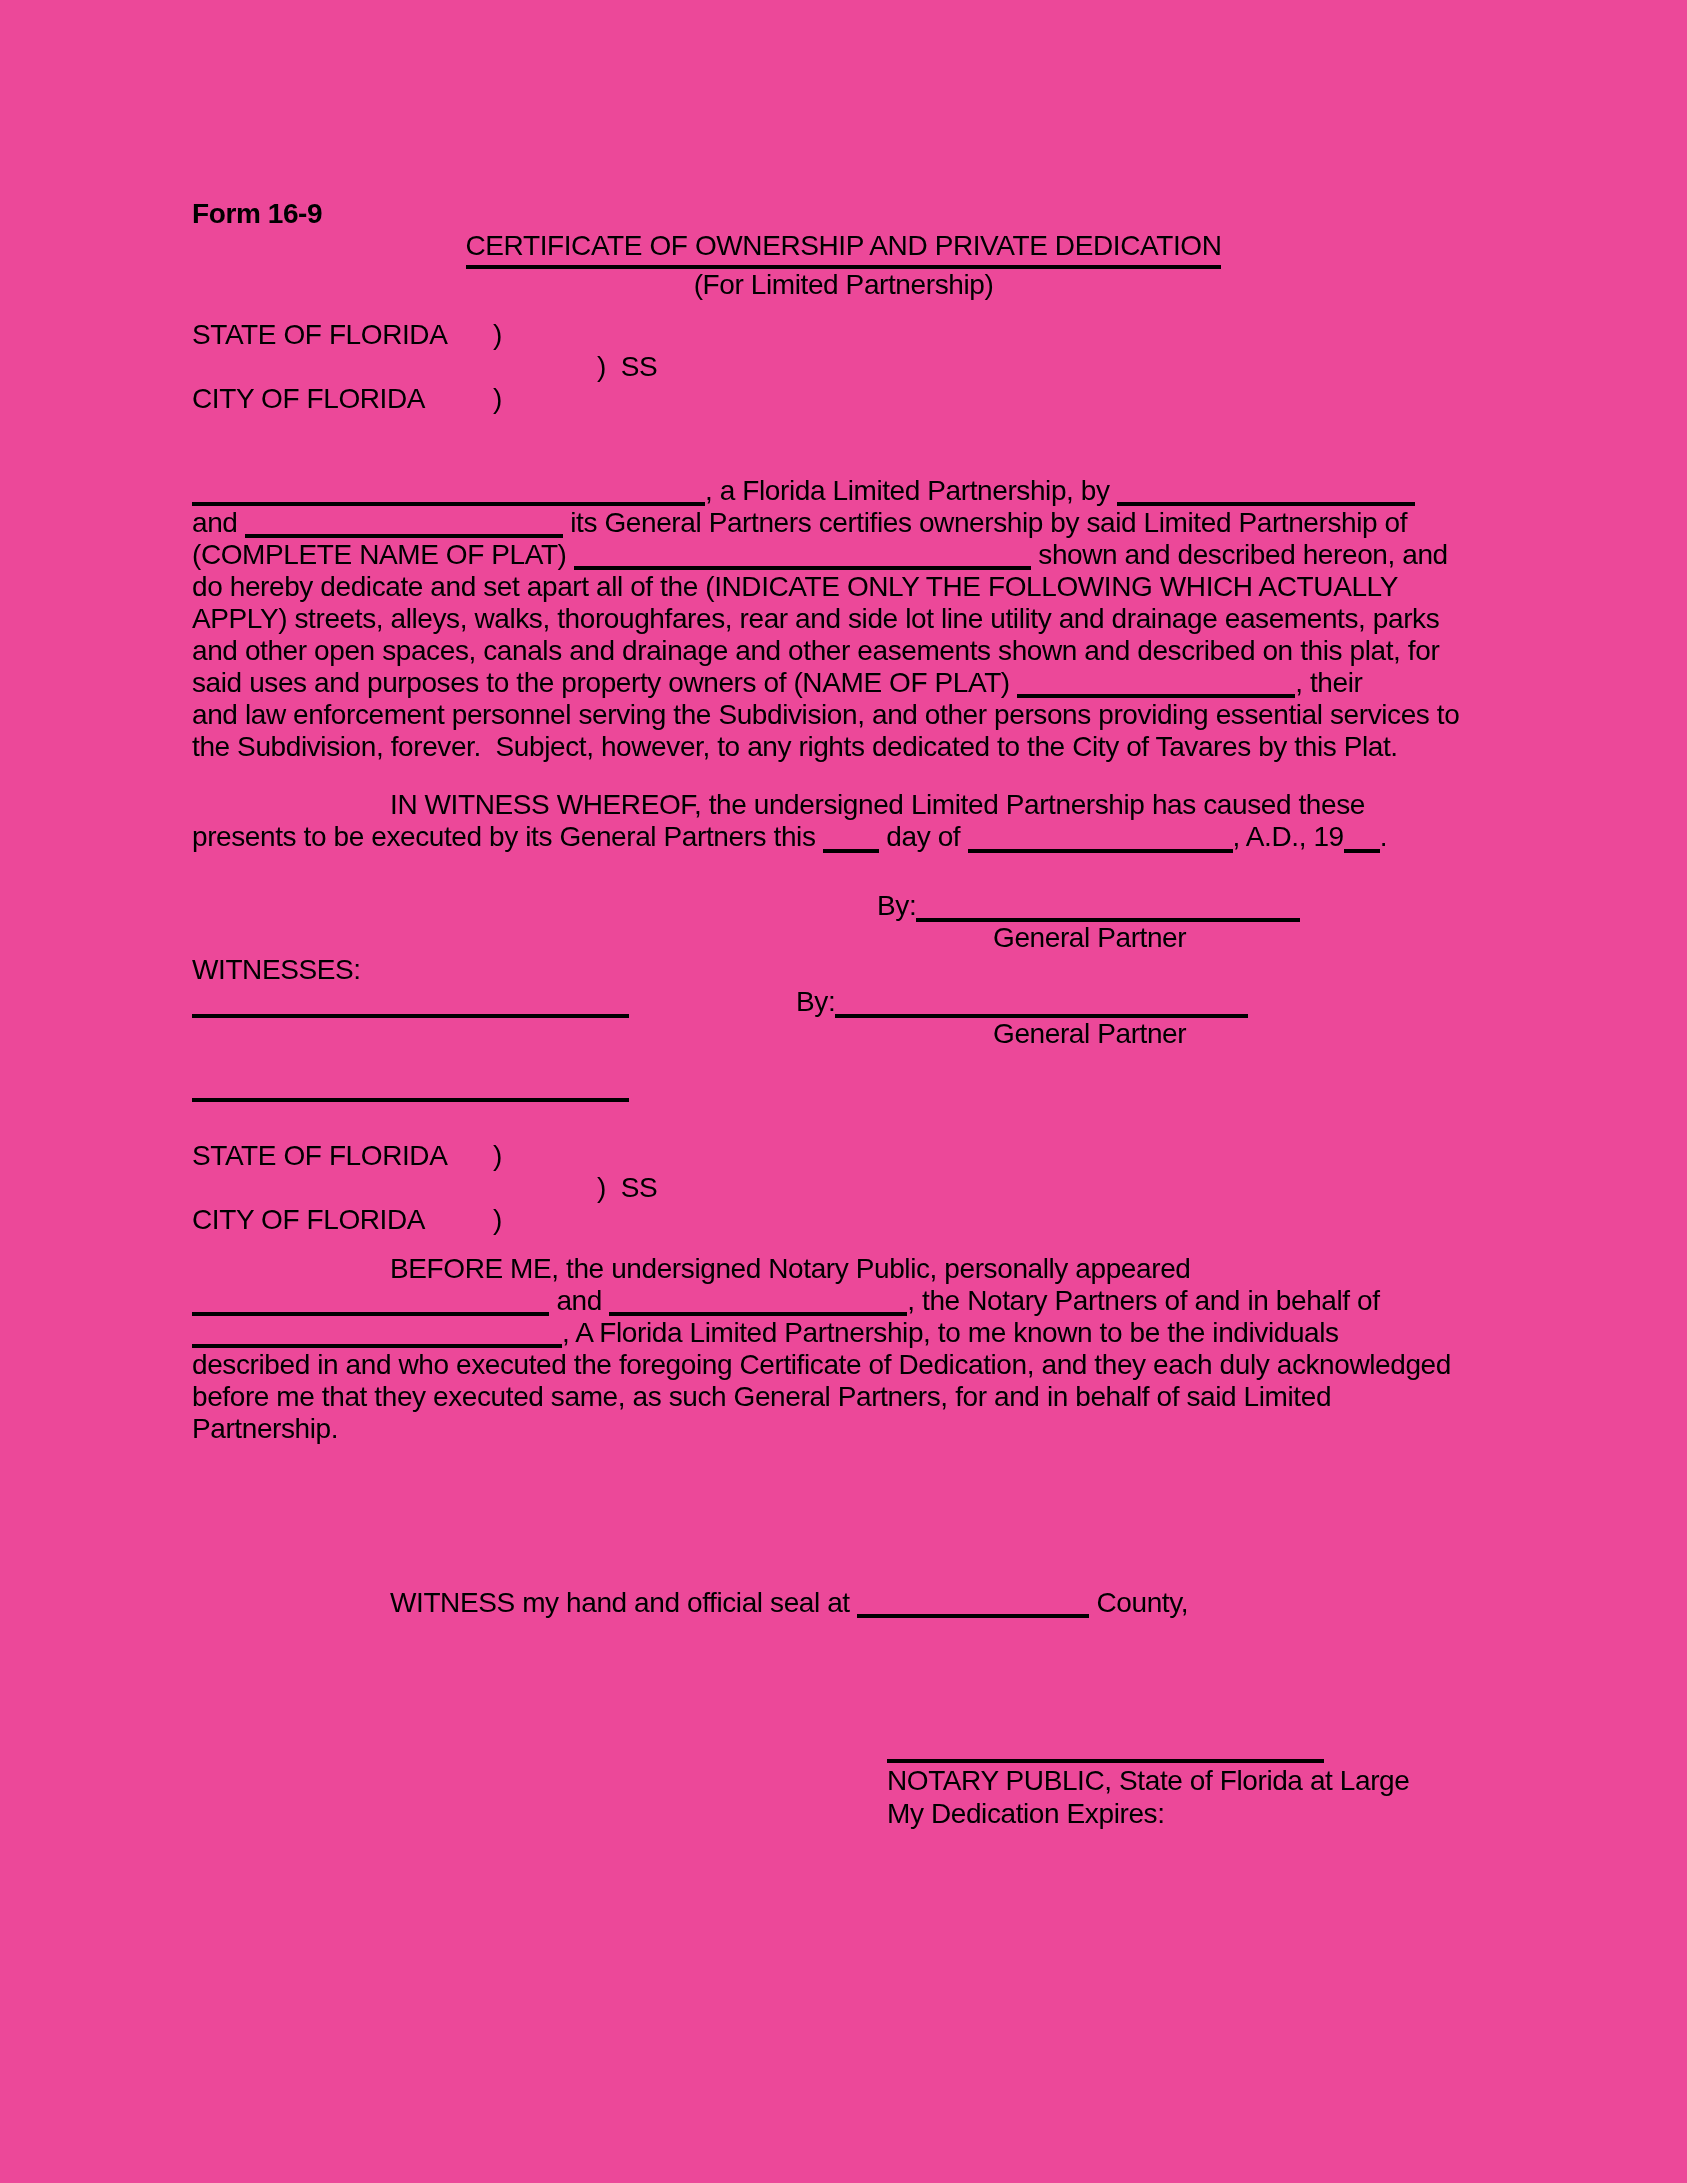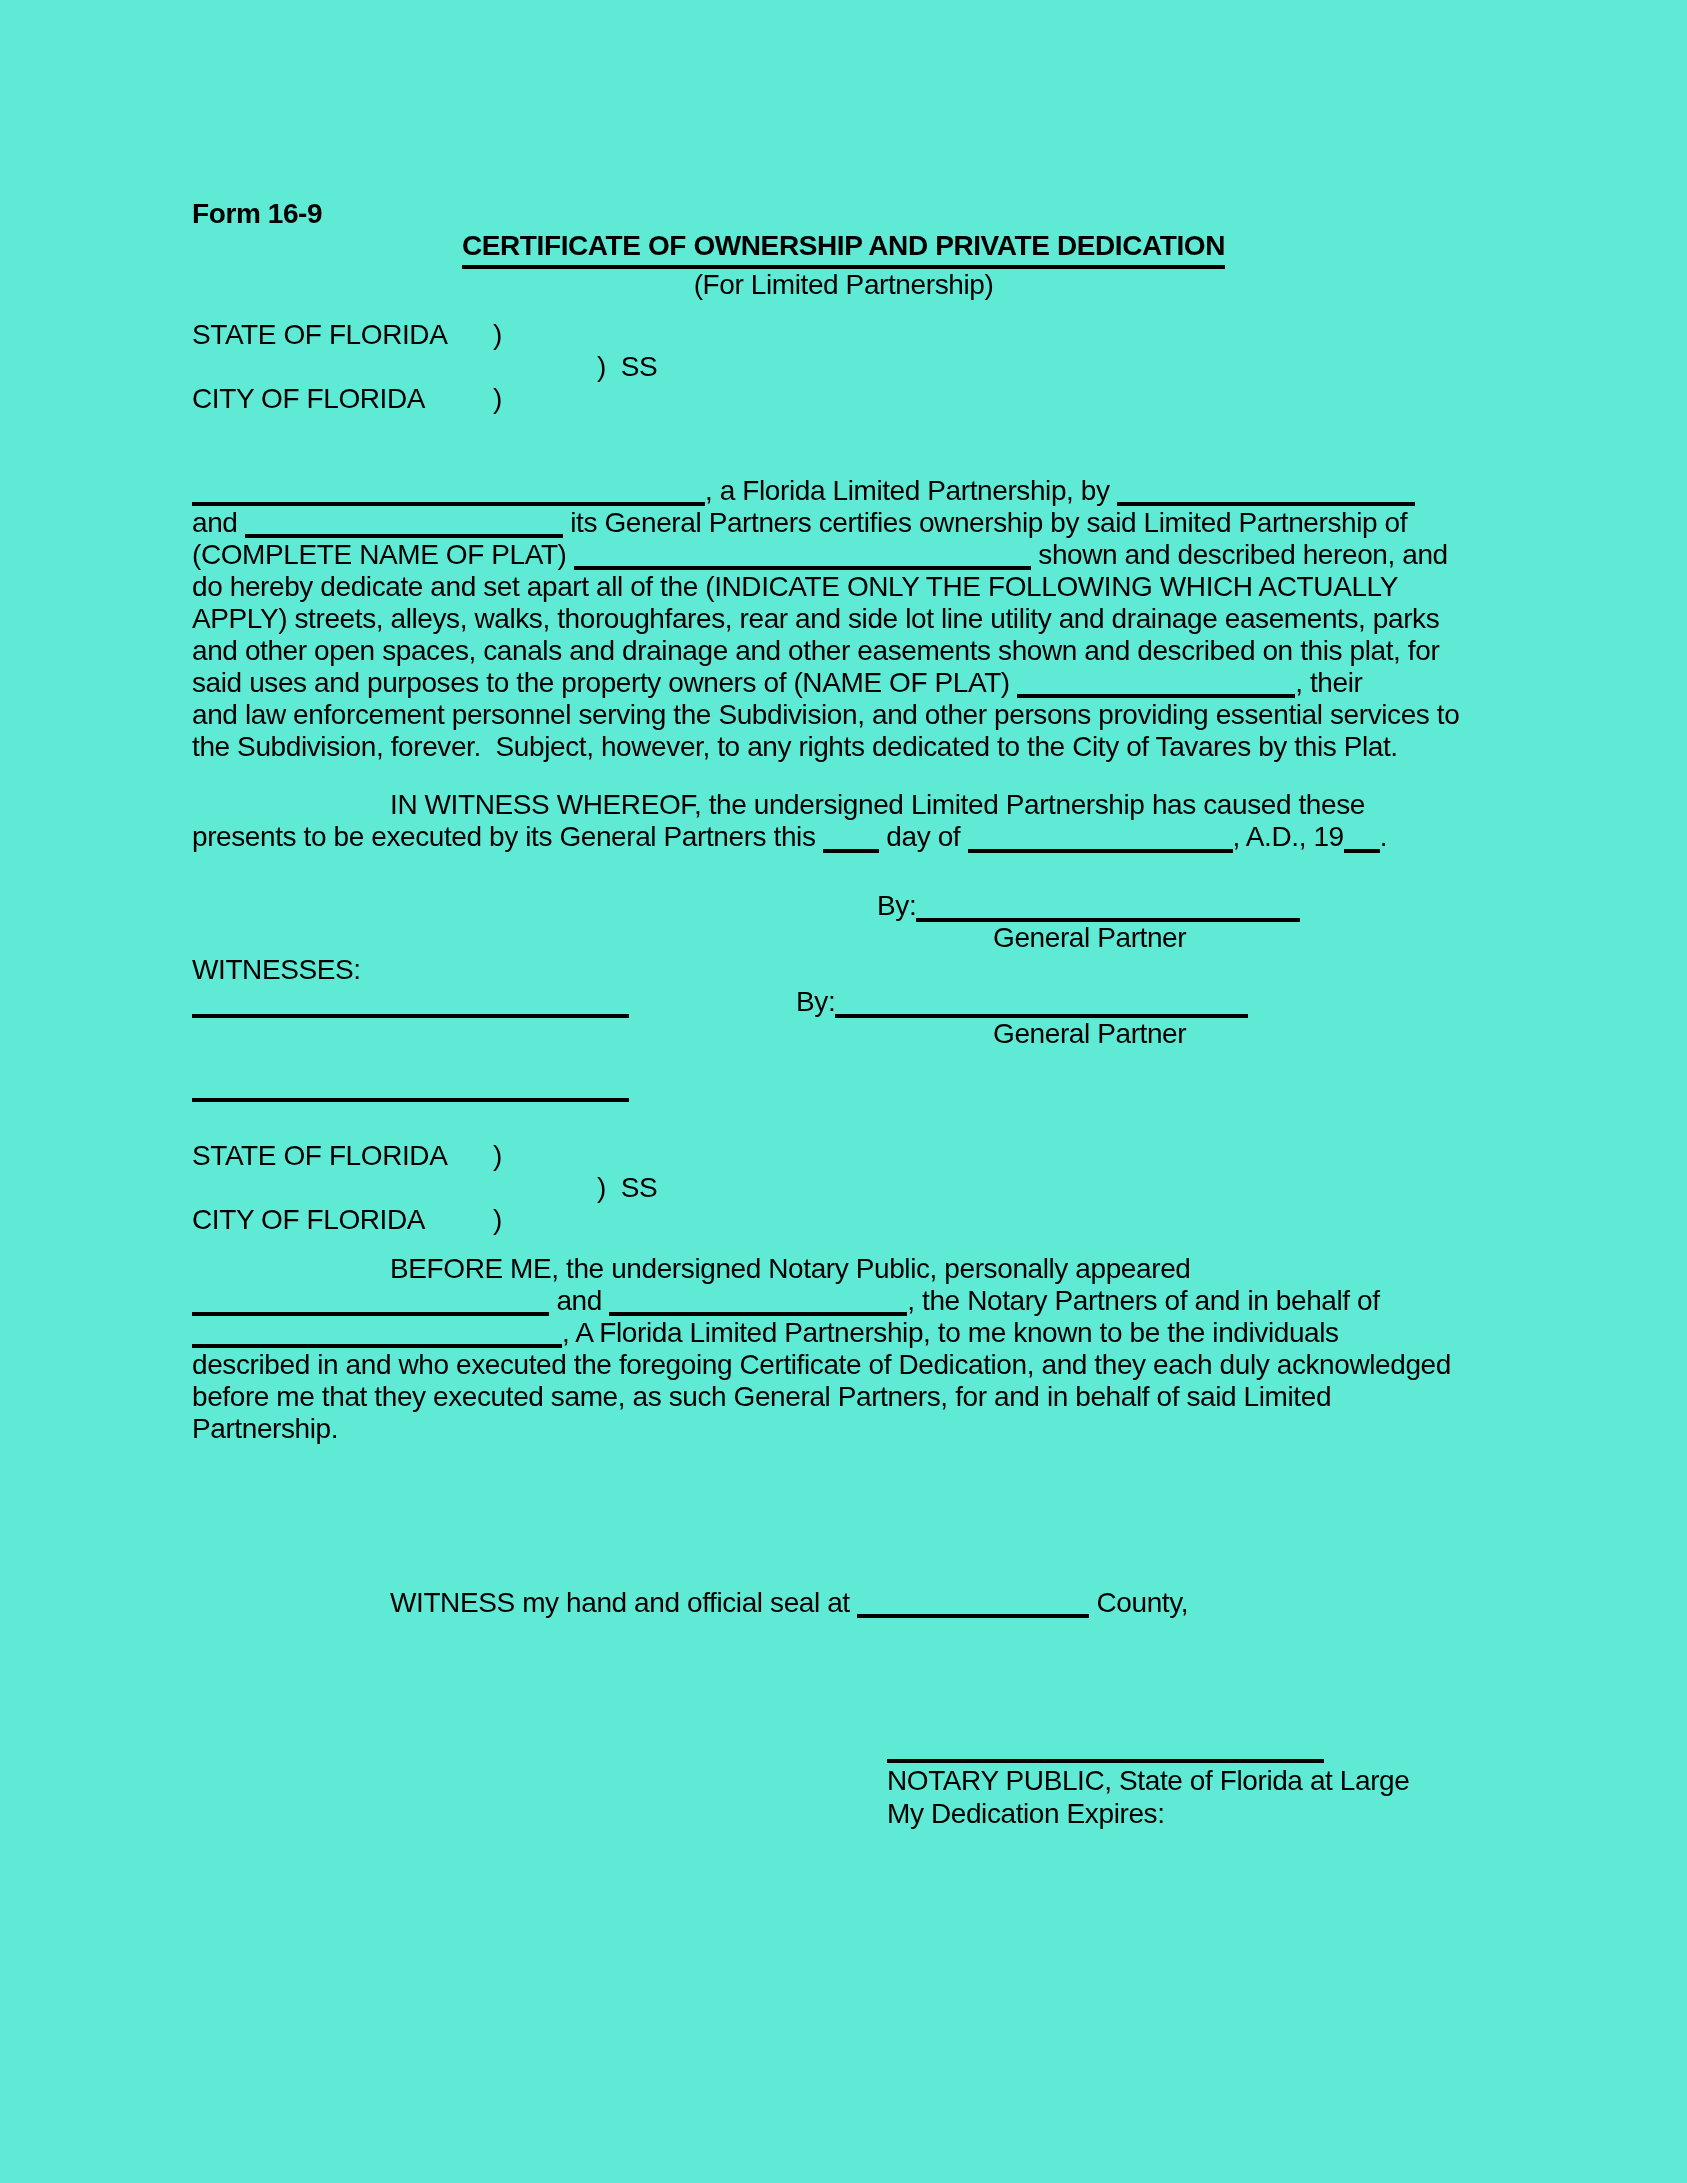--- a/index.html
+++ b/index.html
@@ -1,35 +1,35 @@
 <!DOCTYPE html>
 <html style="font-size:10.6px"><head>
 <meta charset="utf-8">
 <style>
   html,body { margin:0; padding:0; background:#e8e8e8; }
   .page {
     position:relative;
     width:1687px; height:2183px;
     margin:0 auto;
-    background:#5eead4;
+    background:#ec4899;
     color:#000;
     font-family:"Liberation Sans","DejaVu Sans",sans-serif;
     font-size:28px;
     letter-spacing:-0.4px;
     line-height:32px;
     box-sizing:border-box;
     padding:198px 192px 0 192px;
     overflow:hidden;
   }
   .line { white-space:nowrap; }
   .bold { font-weight:bold; }
   .center { text-align:center; }
   .title-text {
     display:inline-block;
-    font-weight:bold;
+    font-weight:normal;
     border-bottom:4.6px solid #000;
     padding-bottom:2.6px;
   }
   .blank {
     display:inline-block;
     height:21px;
     border-bottom:4px solid #000;
     margin-bottom:-6.6px;
   }
   

